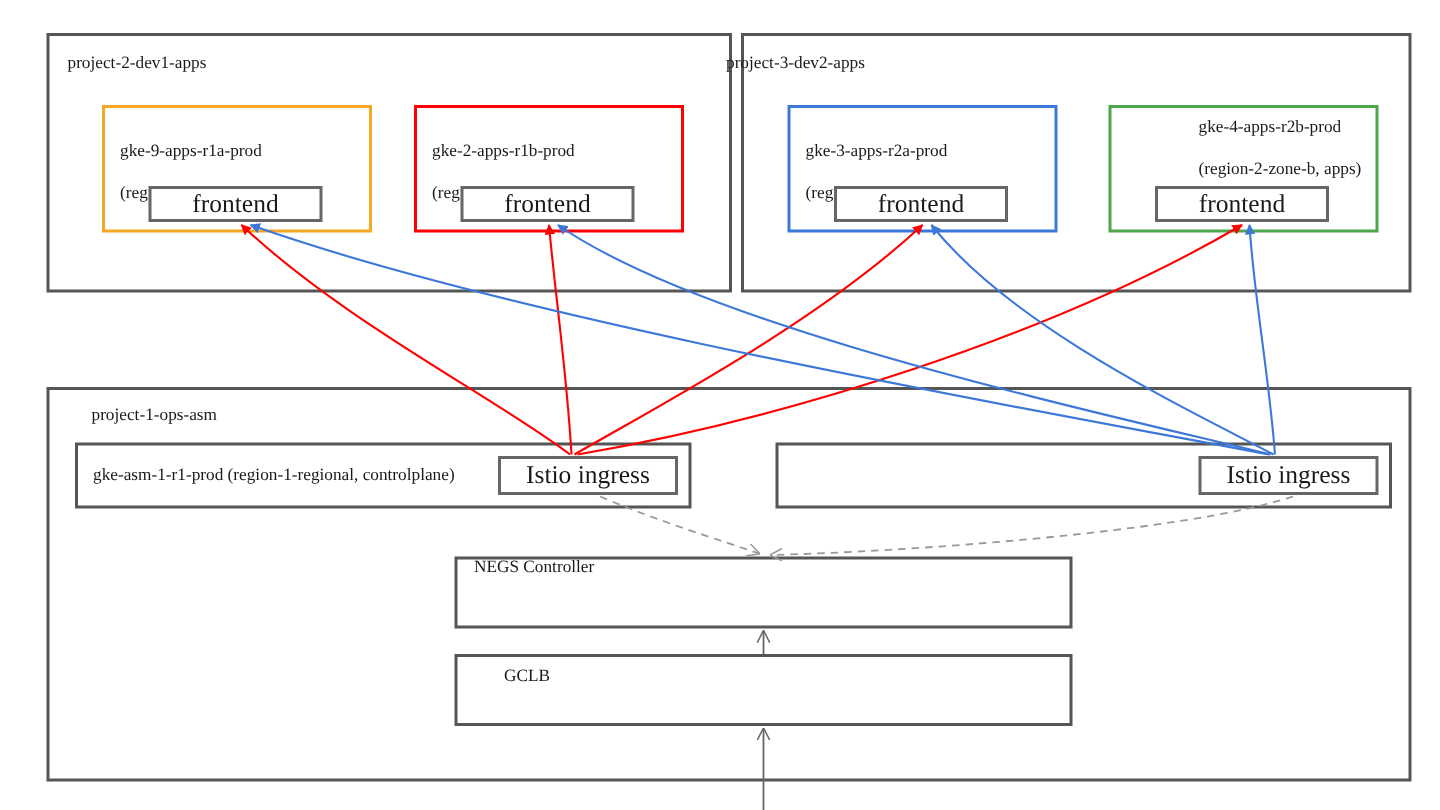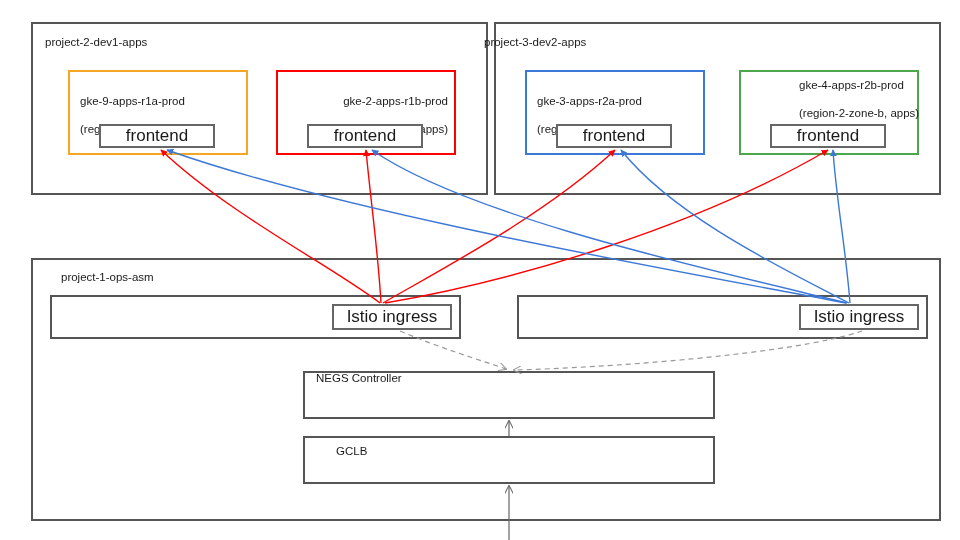--- a/index.html
+++ b/index.html
@@ -6,21 +6,21 @@
   html, body {
     margin: 0;
     padding: 0;
     background: #ffffff;
   }
   #canvas {
     position: relative;
     width: 960px;
     height: 540px;
     background: #ffffff;
-    font-family: Liberation Sans, sans-serif;
+    font-family: Liberation Serif, serif;
     overflow: hidden;
   }
   svg.edges {
     position: absolute;
     left: 0;
     top: 0;
     width: 960px;
     height: 540px;
     pointer-events: none;
     z-index: 5;
@@ -93,21 +93,21 @@
   <div class="project-label" style="left:45px; top:36px;">project-2-dev1-apps</div>
 
   <div class="box cluster-box orange" style="left:68px; top:70px; width:180px; height:85px;"></div>
   <div class="cluster-label" style="left:80px; top:80px; width:160px;">
     <span>gke-9-apps-r1a-prod</span><br>
     <span>(region-1-zone-a, apps)</span>
   </div>
   <div class="node-box" style="left:99px; top:124px; width:116px; height:24px;">frontend</div>
 
   <div class="box cluster-box red" style="left:276px; top:70px; width:180px; height:85px;"></div>
-  <div class="cluster-label" style="left:288px; top:80px; width:160px;text-align:right;">
+  <div class="cluster-label" style="left:288px; top:80px; width:160px;">
     <span>gke-2-apps-r1b-prod</span><br>
     <span>(region-1-zone-b, apps)</span>
   </div>
   <div class="node-box" style="left:307px; top:124px; width:116px; height:24px;">frontend</div>
 
   <div class="box project-box" style="left:494px; top:22px; width:447px; height:173px;"></div>
   <div class="project-label" style="left:484px; top:36px;">project-3-dev2-apps</div>
 
   <div class="box cluster-box blue" style="left:525px; top:70px; width:180px; height:85px;"></div>
   <div class="cluster-label" style="left:537px; top:80px; width:160px;">
@@ -120,20 +120,21 @@
   <div class="cluster-label" style="left:751px; top:64px; width:160px;margin-left:48px;">
     <span>gke-4-apps-r2b-prod</span><br>
     <span>(region-2-zone-b, apps)</span>
   </div>
   <div class="node-box" style="left:770px; top:124px; width:116px; height:24px;">frontend</div>
 
   <div class="box project-box" style="left:31px; top:258px; width:910px; height:263px;"></div>
   <div class="project-label" style="left:45px; top:271px;padding-left:16px;">project-1-ops-asm</div>
 
   <div class="wide-box" style="left:50px; top:295px; width:411px; height:44px;"></div>
+  <div class="wide-box-label" style="left:62px; top:311px;">gke-asm-1-r1-prod (region-1-regional, controlplane)</div>
   <div class="node-box" style="left:332px; top:304px; width:120px; height:26px;">Istio ingress</div>
 
   <div class="wide-box" style="left:517px; top:295px; width:411px; height:44px;"></div>
   <div class="node-box" style="left:799px; top:304px; width:120px; height:26px;">Istio ingress</div>
 
   <div class="wide-box" style="left:303px; top:371px; width:412px; height:48px;"></div>
   <div class="wide-box-label" style="left:316px; top:372px;">NEGS Controller</div>
 
   <div class="wide-box" style="left:303px; top:436px; width:412px; height:48px;"></div>
   <div class="wide-box-label" style="left:336px; top:445px;">GCLB</div>

